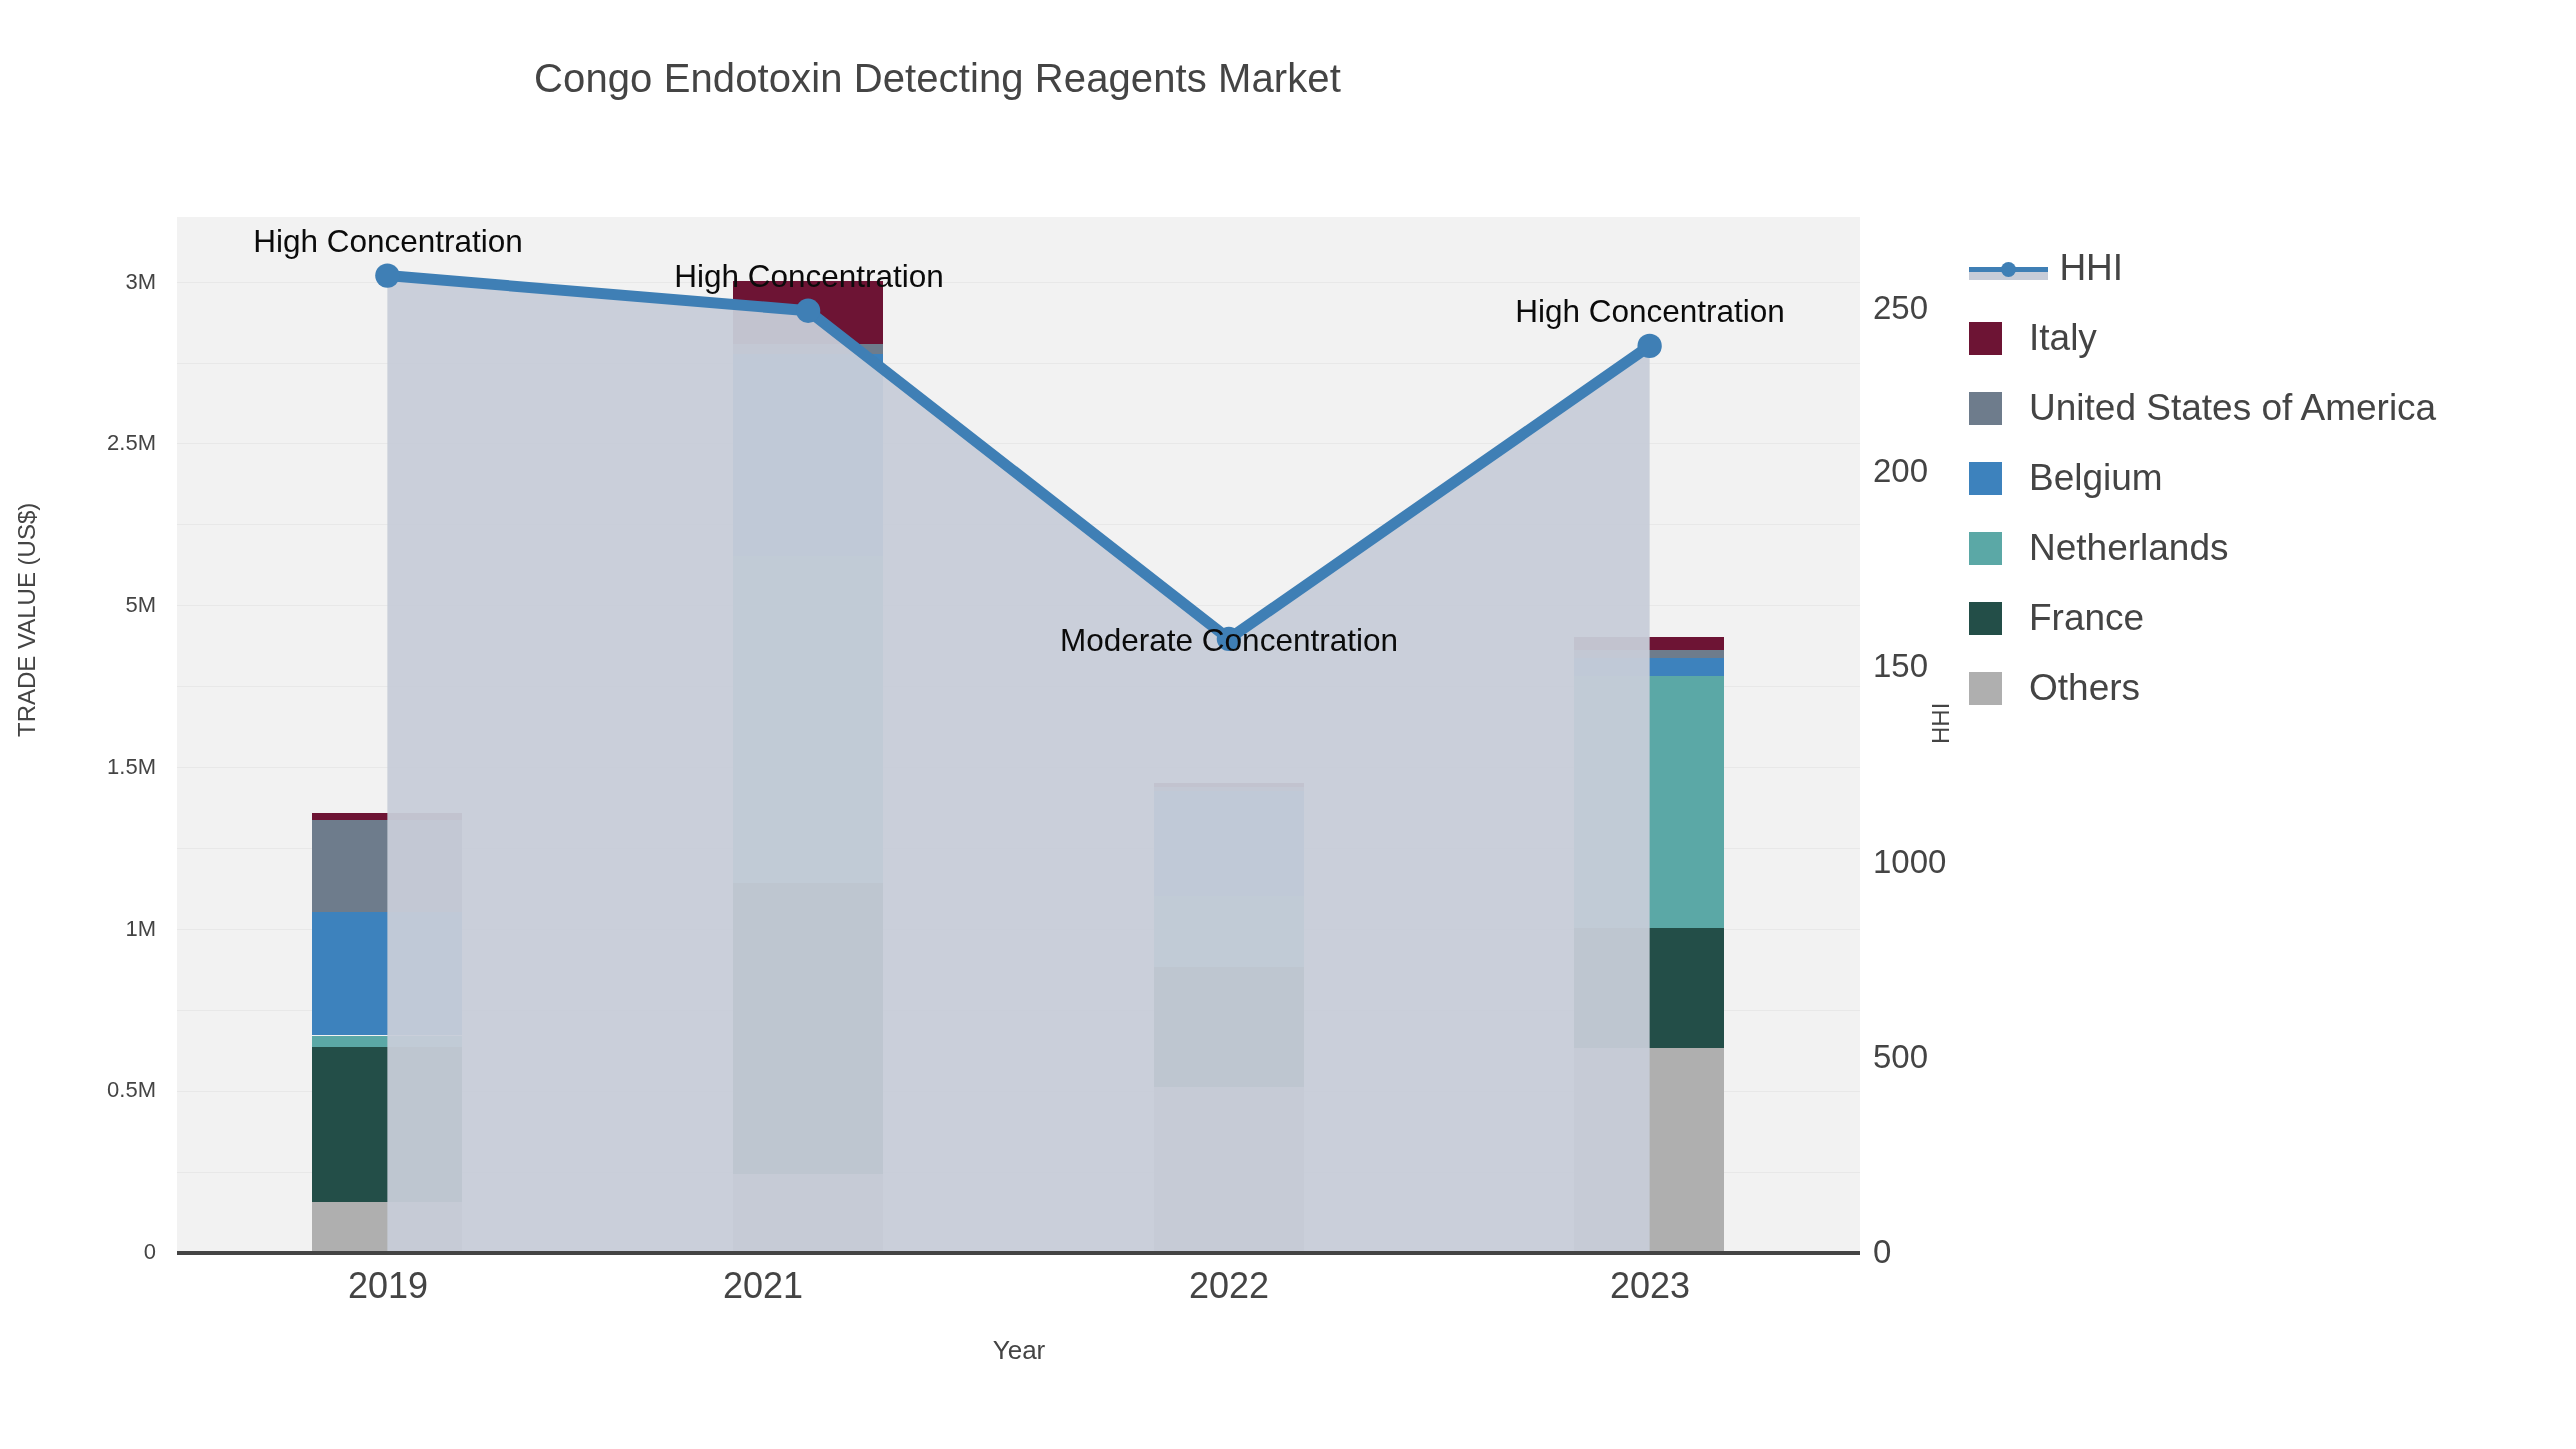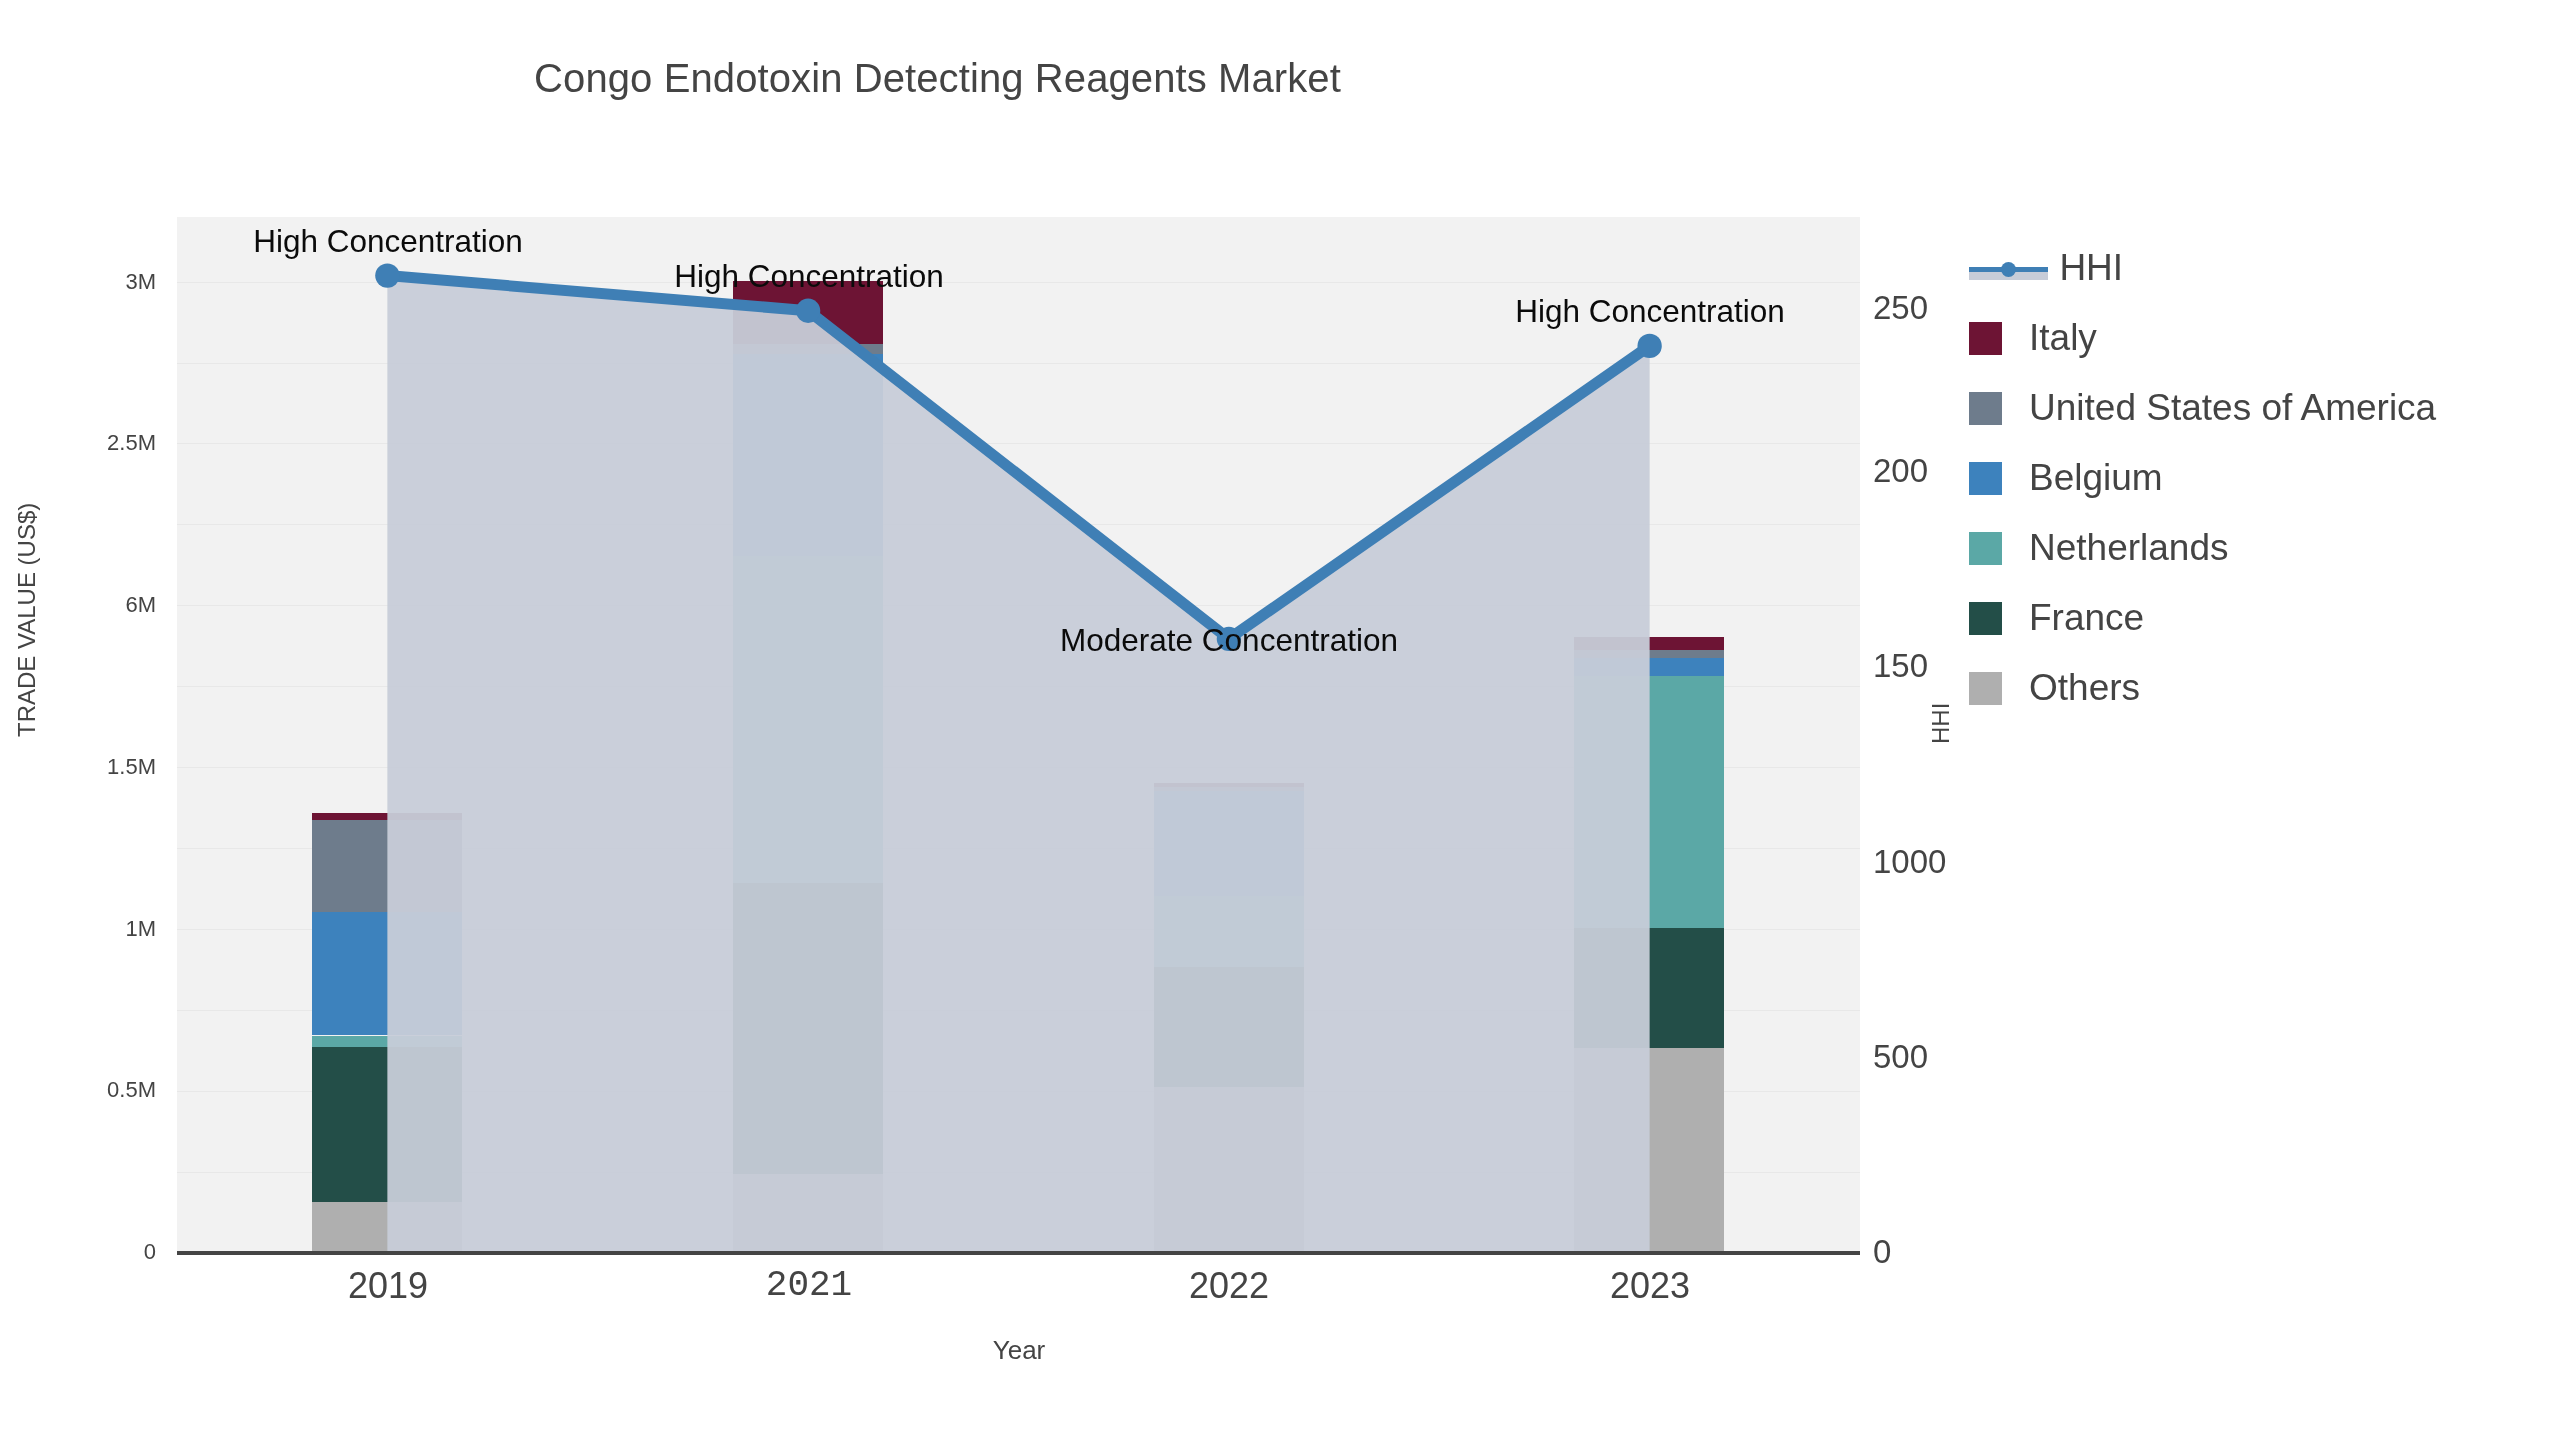--- a/index.html
+++ b/index.html
@@ -160,35 +160,35 @@
       </svg>
   </div>
 
   <div class="axis-bottom"></div>
 
   <div id="yticks-left">
       <div class="ytick-left" style="top: 1252px;">0</div>
       <div class="ytick-left" style="top: 1090px;">0.5M</div>
       <div class="ytick-left" style="top: 929px; margin-left: 36px;">1M</div>
       <div class="ytick-left" style="top: 767px;">1.5M</div>
-      <div class="ytick-left" style="top: 605px;">6M</div>
+      <div class="ytick-left" style="top: 605px;">5M</div>
       <div class="ytick-left" style="top: 443px;">2.5M</div>
       <div class="ytick-left" style="top: 282px;">3M</div>
     </div>
   <div id="yticks-right">
       <div class="ytick-right" style="top: 1252px;">0</div>
       <div class="ytick-right" style="top: 1057px;">500</div>
       <div class="ytick-right" style="top: 862px;">1000</div>
       <div class="ytick-right" style="top: 666px;">150</div>
       <div class="ytick-right" style="top: 471px;">200</div>
       <div class="ytick-right" style="top: 275px; margin-top: 33px;">250</div>
     </div>
   <div id="xticks">
       <div class="xtick" style="left: 388px;">2019</div>
-      <div class="xtick" style="left: 809px; font-family: Liberation Mono, monospace;">2021</div>
+      <div class="xtick" style="left: 763px;">2021</div>
       <div class="xtick" style="left: 1229px;">2022</div>
       <div class="xtick" style="left: 1650px;">2023</div>
     </div>
 
   <div class="ylabel-left">TRADE VALUE (US$)</div>
   <div class="ylabel-right">HHI</div>
   <div class="xlabel">Year</div>
 
   <div id="annotations">
       <div class="annot" style="left: 388px; top: 260px;">High Concentration</div>

